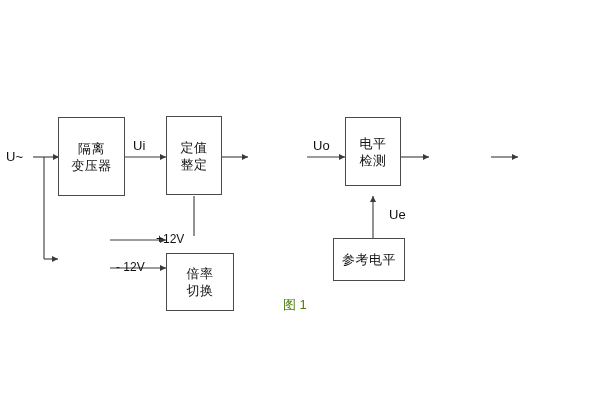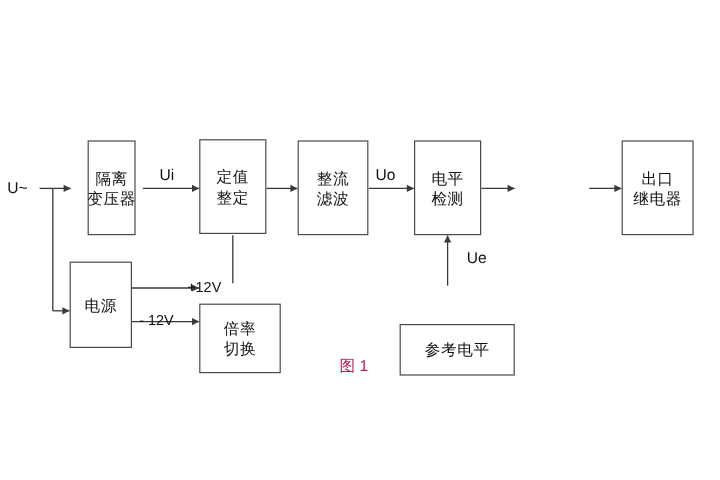--- a/index.html
+++ b/index.html
@@ -43,21 +43,21 @@
     line-height: 15px;
     color: #111111;
     white-space: nowrap;
   }
   .label.small {
     font-size: 12px;
   }
   .caption {
     position: absolute;
     font-size: 13px;
-    color: #be185d;
+    color: #4d7c0f;
     white-space: nowrap;
   }
   svg.wires {
     position: absolute;
     left: 0;
     top: 0;
     width: 600px;
     height: 400px;
     pointer-events: none;
   }
@@ -106,58 +106,47 @@
     <polygon points="166,268 160,265 160,271"></polygon>
 
     <line x1="194" y1="236" x2="194" y2="196"></line>
 
     <line x1="373" y1="238" x2="373" y2="196"></line>
     <polygon points="373,196 370,202 376,202"></polygon>
   </svg>
 
   <div class="label" style="left:6px; top:149px;">U~</div>
 
-  <div class="box" style="left:73px; top:117px; width:40px; height:79px;">
+  <div class="box" style="left:58px; top:117px; width:67px; height:79px;">
     <span>隔离</span>
     <span>变压器</span>
   </div>
 
-  <div class="box" style="left:58px; top:218px; width:52px; height:72px;">
-    <span>电源</span>
-  </div>
 
   <div class="box" style="left:166px; top:116px; width:56px; height:79px;text-align:right;">
     <span>定值</span>
     <span>整定</span>
   </div>
 
   <div class="box" style="left:166px; top:253px; width:68px; height:58px;">
     <span>倍率</span>
     <span>切换</span>
   </div>
 
-  <div class="box" style="left:248px; top:117px; width:59px; height:79px;">
-    <span>整流</span>
-    <span>滤波</span>
-  </div>
 
-  <div class="box" style="left:345px; top:117px; width:56px; height:79px;">
+  <div class="box" style="left:345px; top:117px; width:56px; height:69px;">
     <span>电平</span>
     <span>检测</span>
   </div>
 
-  <div class="box" style="left:333px; top:238px; width:96px; height:43px;margin-top:32px;">
+  <div class="box" style="left:333px; top:238px; width:72px; height:43px;">
     <span>参考电平</span>
   </div>
 
 
-  <div class="box" style="left:518px; top:117px; width:60px; height:79px;">
-    <span>出口</span>
-    <span>继电器</span>
-  </div>
 
   <div class="label" style="left:133px; top:138px;">Ui</div>
   <div class="label" style="left:313px; top:138px;">Uo</div>
   <div class="label" style="left:379px; top:207px;margin-left:10px;">Ue</div>
   <div class="label small" style="left:116px; top:232px;margin-left:40px;">+12V</div>
   <div class="label small" style="left:116px; top:260px;text-align:right;">- 12V</div>
 
   <div class="caption" style="left:283px; top:296px;">图 1</div>
 
 </div>

